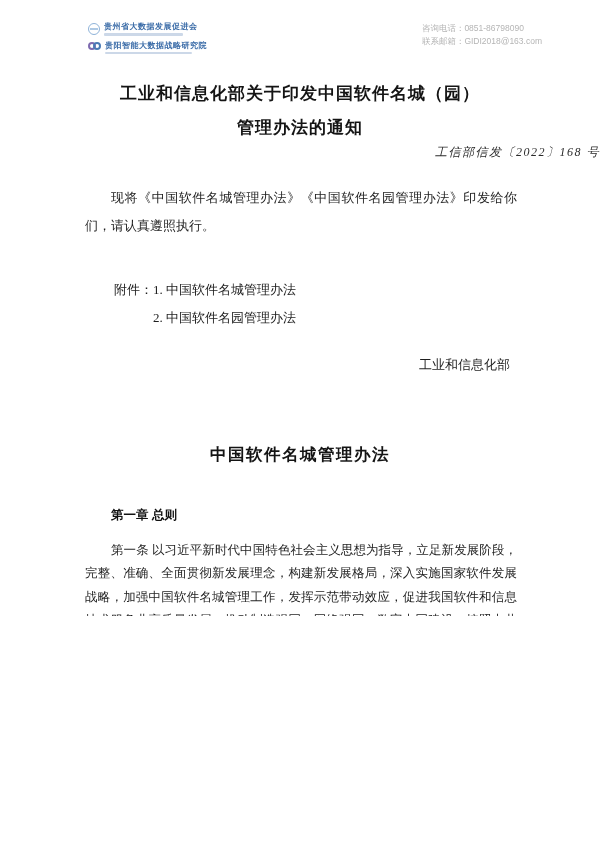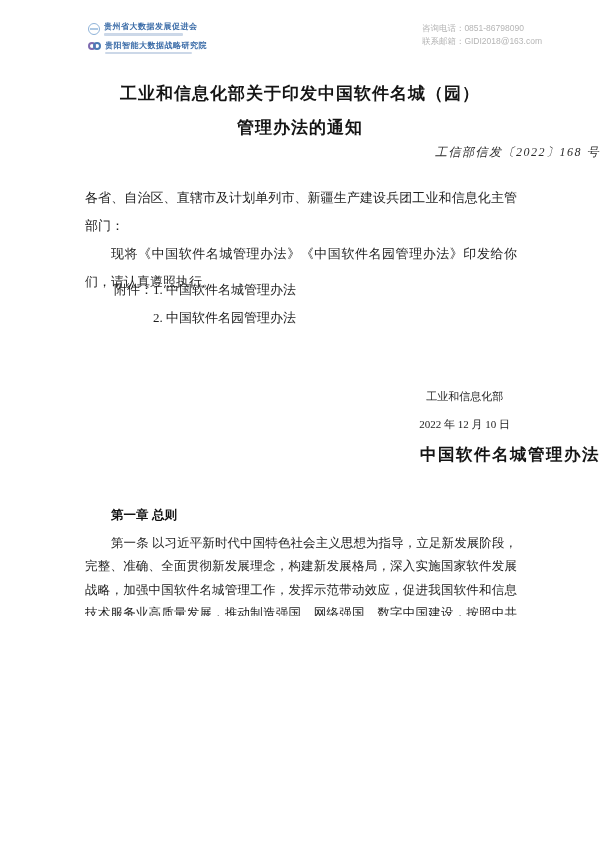--- a/index.html
+++ b/index.html
@@ -56,36 +56,36 @@
 
   .attachments {
     position:absolute; top:276px; left:114px;
     font-size:13px; line-height:28px; color:#1e1e1e;
   }
   .att-row { display:flex; }
   .att-label { flex:0 0 auto; }
   .att-row2 { margin-left:39px; }
 
   .signature {
-    position:absolute; top:351px; right:90px; text-align:center;
-    font-size:11px; line-height:27.5px; color:#1e1e1e;margin-top:32px;
+    position:absolute; top:351px; right:90px; text-align:left;
+    font-size:13px; line-height:27.5px; color:#1e1e1e;
   }
 
   
   .measures-title {
-    position:absolute; top:444px; left:0; right:0; text-align:right;
+    position:absolute; top:444px; left:0; right:0; text-align:center;
     font-size:16.5px; font-weight:bold; color:#141414; letter-spacing:1.5px;
   }
   .measures-body {
     position:absolute; top:504px; left:85px; width:432px;
     font-size:12.5px; line-height:23.2px; text-align:justify; color:#1e1e1e;
   }
   .chapter {
     font-family:"Liberation Sans","DejaVu Sans",sans-serif;
-    font-weight:bold; font-size:12.5px; text-indent:26px; color:#111; margin-bottom:5px;
+    font-weight:bold; font-size:12.5px; text-indent:26px; color:#111; margin-bottom:12px;
   }
   .article { text-indent:26px; }
 
   
   .page-number {
     position:absolute; top:786px; left:0; right:0; text-align:center;
     font-size:10px; color:#4a4a4a; letter-spacing:1px;
   }
 </style>
 </head>
@@ -117,37 +117,35 @@
       <div>咨询电话：0851-86798090</div>
       <div>联系邮箱：GIDI2018@163.com</div>
     </div>
   </div>
 
   <div class="notice-title title-l1">工业和信息化部关于印发中国软件名城（园）</div>
   <div class="notice-title title-l2">管理办法的通知</div>
   <div class="doc-number">工信部信发〔2022〕168 号</div>
 
   <div class="notice-body">
-    <p>各省、自治区、直辖市及计划单列市、新疆生产建设兵团工业和信息化主管部门：</p>
     <p class="indent">现将《中国软件名城管理办法》《中国软件名园管理办法》印发给你们，请认真遵照执行。</p>
   </div>
 
   <div class="attachments">
     <div class="att-row">
       <span class="att-label">附件：</span>
       <span>1. 中国软件名城管理办法</span>
     </div>
     <div class="att-row att-row2">
       <span>2. 中国软件名园管理办法</span>
     </div>
   </div>
 
   <div class="signature">
     <div>工业和信息化部</div>
-    <div>2022 年 12 月 10 日</div>
   </div>
 
   <div class="measures-title">中国软件名城管理办法</div>
 
   <div class="measures-body">
     <p class="chapter">第一章  总则</p>
     <p class="article">第一条  以习近平新时代中国特色社会主义思想为指导，立足新发展阶段，完整、准确、全面贯彻新发展理念，构建新发展格局，深入实施国家软件发展战略，加强中国软件名城管理工作，发挥示范带动效应，促进我国软件和信息技术服务业高质量发展，推动制造强国、网络强国、数字中国建设，按照中共中央办公厅、国务院办公厅《创建示范活动管理办法（试行）》要求，制定本办法。</p>
   </div>
 
   <div class="page-number">165</div>

